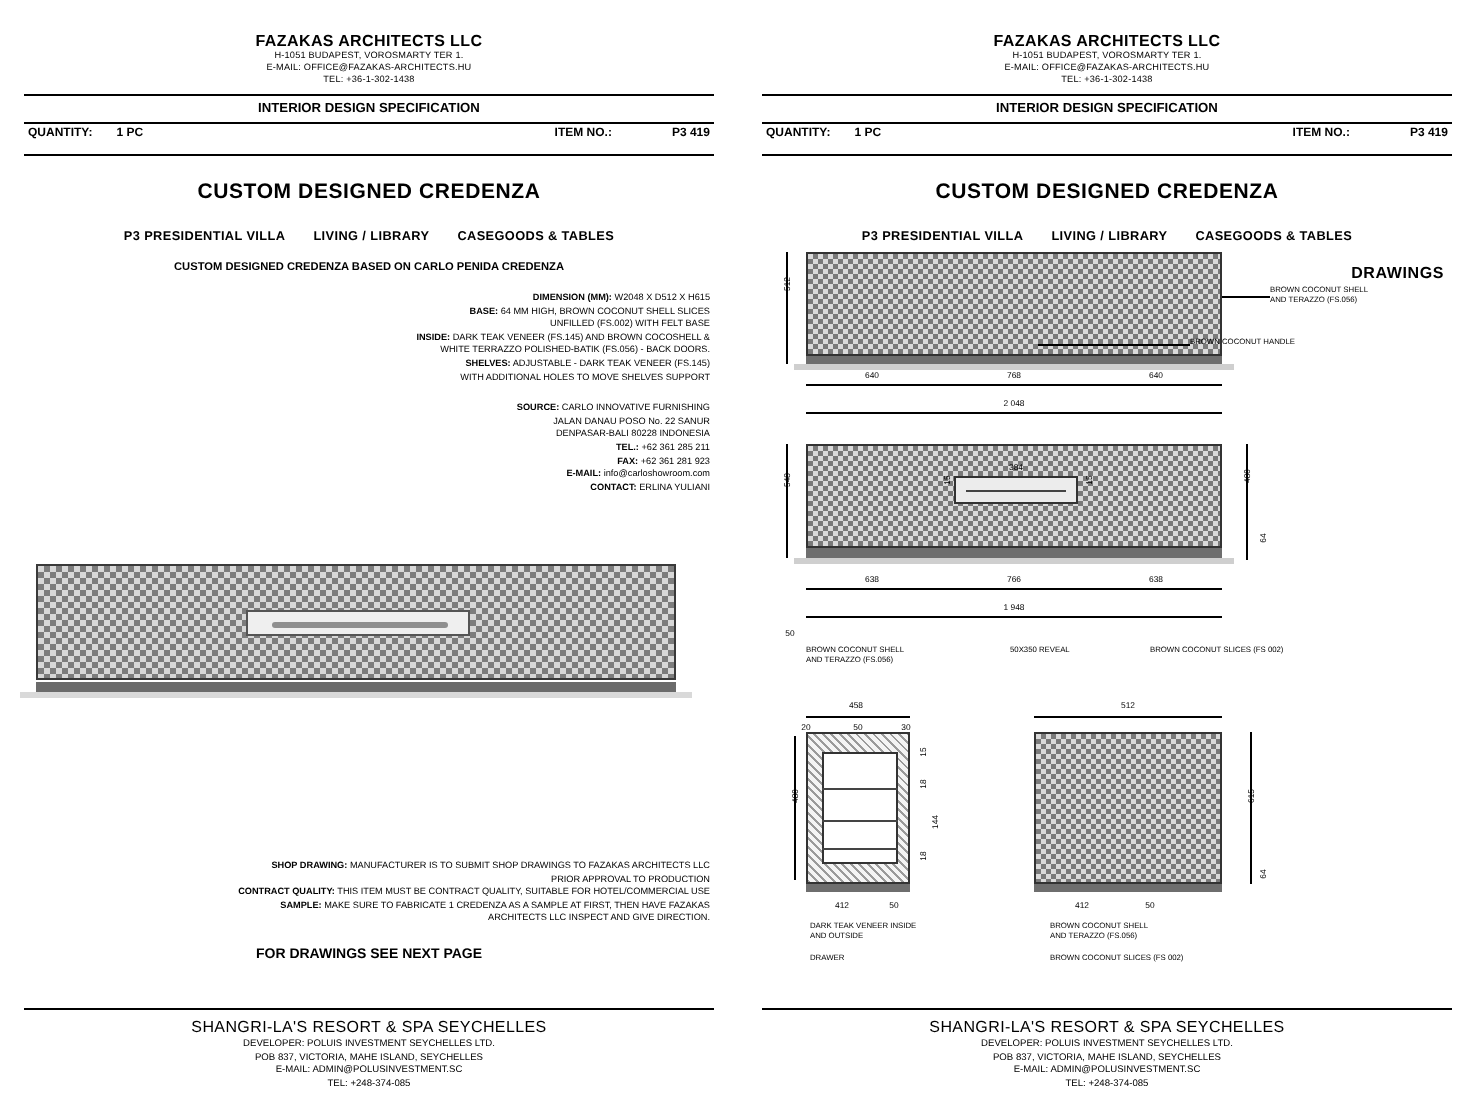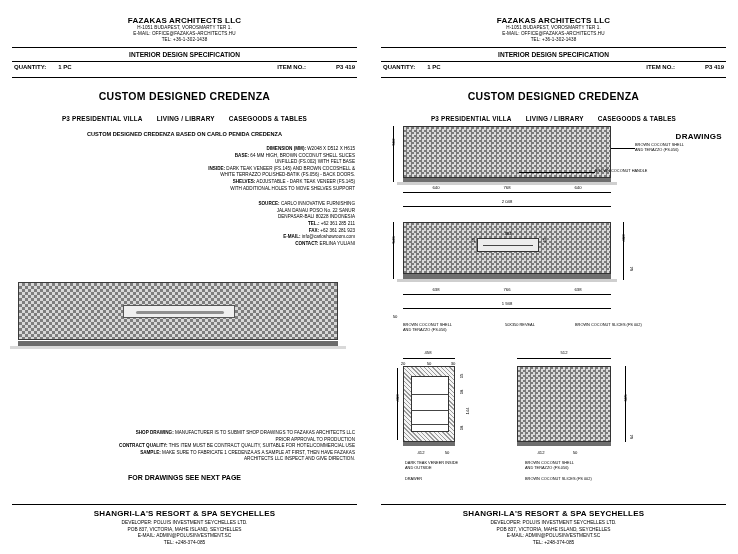--- a/index.html
+++ b/index.html
@@ -157,21 +157,21 @@
     margin-top: 12px;
   }
 
   
   .footer {
     position: absolute;
     left: 12px; right: 12px; bottom: 8px;
     text-align: center;
   }
   .footer .ftitle {
-    font-size: 8px; font-weight: bold; letter-spacing: .2px;
+    font-size: 8px; font-weight: normal; letter-spacing: .2px;
     margin-bottom: 2px;
   }
   .footer .fline { font-size: 4.8px; line-height: 6.4px; }
   .footer-rule { border-top: 1px solid #000; margin-bottom: 4px; }
 
   
   .drawings-label {
     text-align: right;
     font-size: 8px;
     font-weight: bold;

